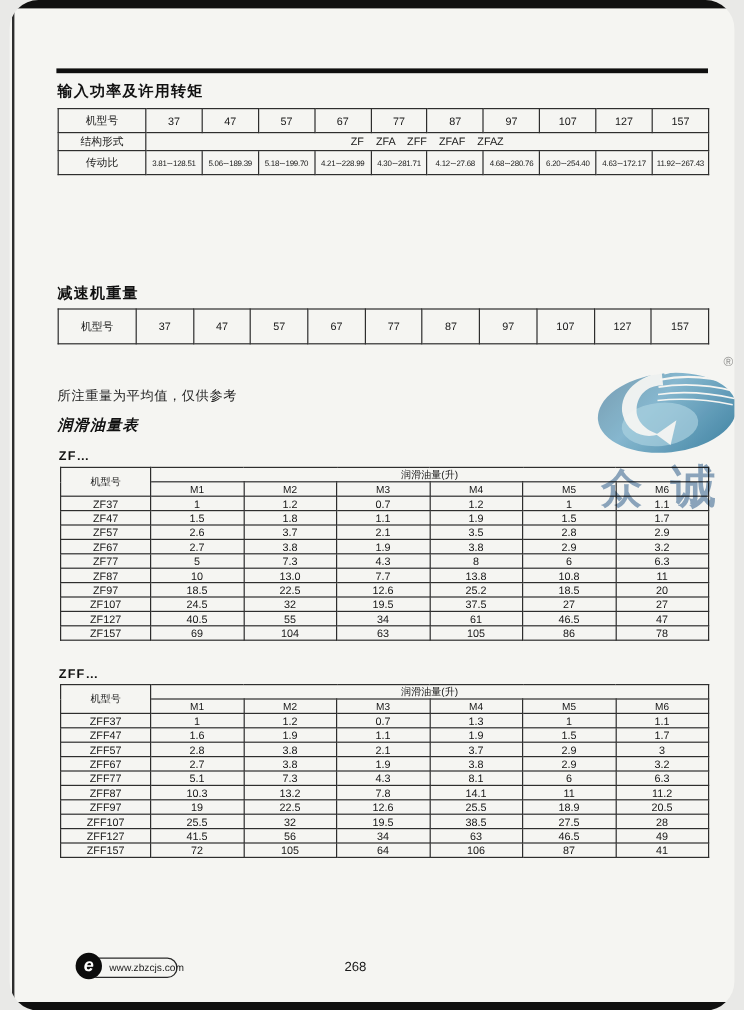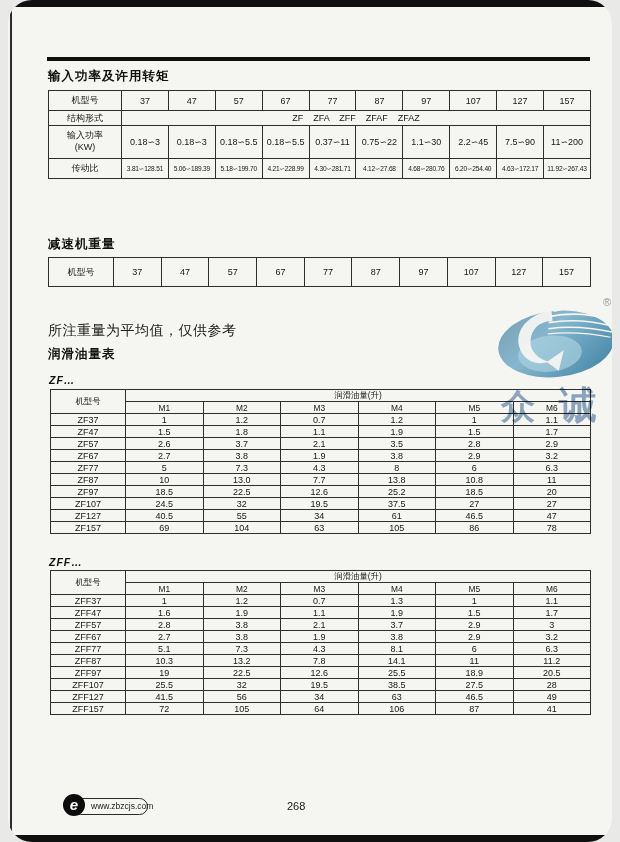--- a/index.html
+++ b/index.html
@@ -13,25 +13,25 @@
   
   .bar-top{position:absolute;left:0;top:0;width:620px;height:7px;background:#101010;}
   .bar-bottom{position:absolute;left:0;top:835px;width:620px;height:7px;background:#101010;}
   .line-left{position:absolute;left:2px;top:7px;width:2px;height:828px;background:#2c2c2c;}
   .line-right{position:absolute;left:615px;top:7px;width:2px;height:828px;background:#2c2c2c;}
   .rule{position:absolute;left:39px;top:57px;width:543px;height:4px;background:#0f0f0f;}
 
   .title{position:absolute;left:40px;margin:0;font-size:12.5px;font-weight:700;letter-spacing:1px;color:#111;}
   .t-power{top:68px;}
   .t-weight{top:236px;}
-  .t-oil{top:346px;}
-  .sublabel{position:absolute;left:41px;font-size:10.5px;font-weight:700;color:#111;letter-spacing:1px;font-style:italic;}
+  .t-oil{top:346px;font-style:italic;}
+  .sublabel{position:absolute;left:41px;font-size:10.5px;font-weight:700;color:#111;letter-spacing:1px;}
   .zf-label{top:374px;}
   .zff-label{top:556px;}
-  .note{position:absolute;left:40px;top:322px;font-size:14px;color:#222;letter-spacing:0.5px;}
+  .note{position:absolute;left:40px;top:322px;font-size:11px;color:#222;letter-spacing:0.5px;}
 
   table.tbl{border-collapse:collapse;table-layout:fixed;position:absolute;background:transparent;}
   table.tbl td{border:1px solid #2e2e2e;text-align:center;vertical-align:middle;
     padding:0 1px;font-size:9px;color:#171717;overflow:hidden;}
   table.tbl{border:1.5px solid #161616;padding-left:34px;}
 
   .t1{left:40px;top:90px;width:543px;}
   .t1 td.lbl{width:70px;}
   .t1 .r1 td{height:19px;}
   .t1 .r2 td{height:14px;text-align:center;}
@@ -99,34 +99,20 @@
           <td>87</td>
           <td>97</td>
           <td>107</td>
           <td>127</td>
           <td>157</td>
         </tr>
       <tr class="r2">
         <td class="lbl">结构形式</td>
         <td colspan="10" class="struct">ZF    ZFA    ZFF    ZFAF    ZFAZ</td>
       </tr>
-      <tr class="r3">
-        <td class="lbl pre">输入功率
-(KW)</td>
-      <td>0.18∽3</td>
-          <td>0.18∽3</td>
-          <td>0.18∽5.5</td>
-          <td>0.18∽5.5</td>
-          <td>0.37∽11</td>
-          <td>0.75∽22</td>
-          <td>1.1∽30</td>
-          <td>2.2∽45</td>
-          <td>7.5∽90</td>
-          <td>11∽200</td>
-        </tr>
       <tr class="r4">
         <td class="lbl">传动比</td>
       <td>3.81∽128.51</td>
           <td>5.06∽189.39</td>
           <td>5.18∽199.70</td>
           <td>4.21∽228.99</td>
           <td>4.30∽281.71</td>
           <td>4.12∽27.68</td>
           <td>4.68∽280.76</td>
           <td>6.20∽254.40</td>

